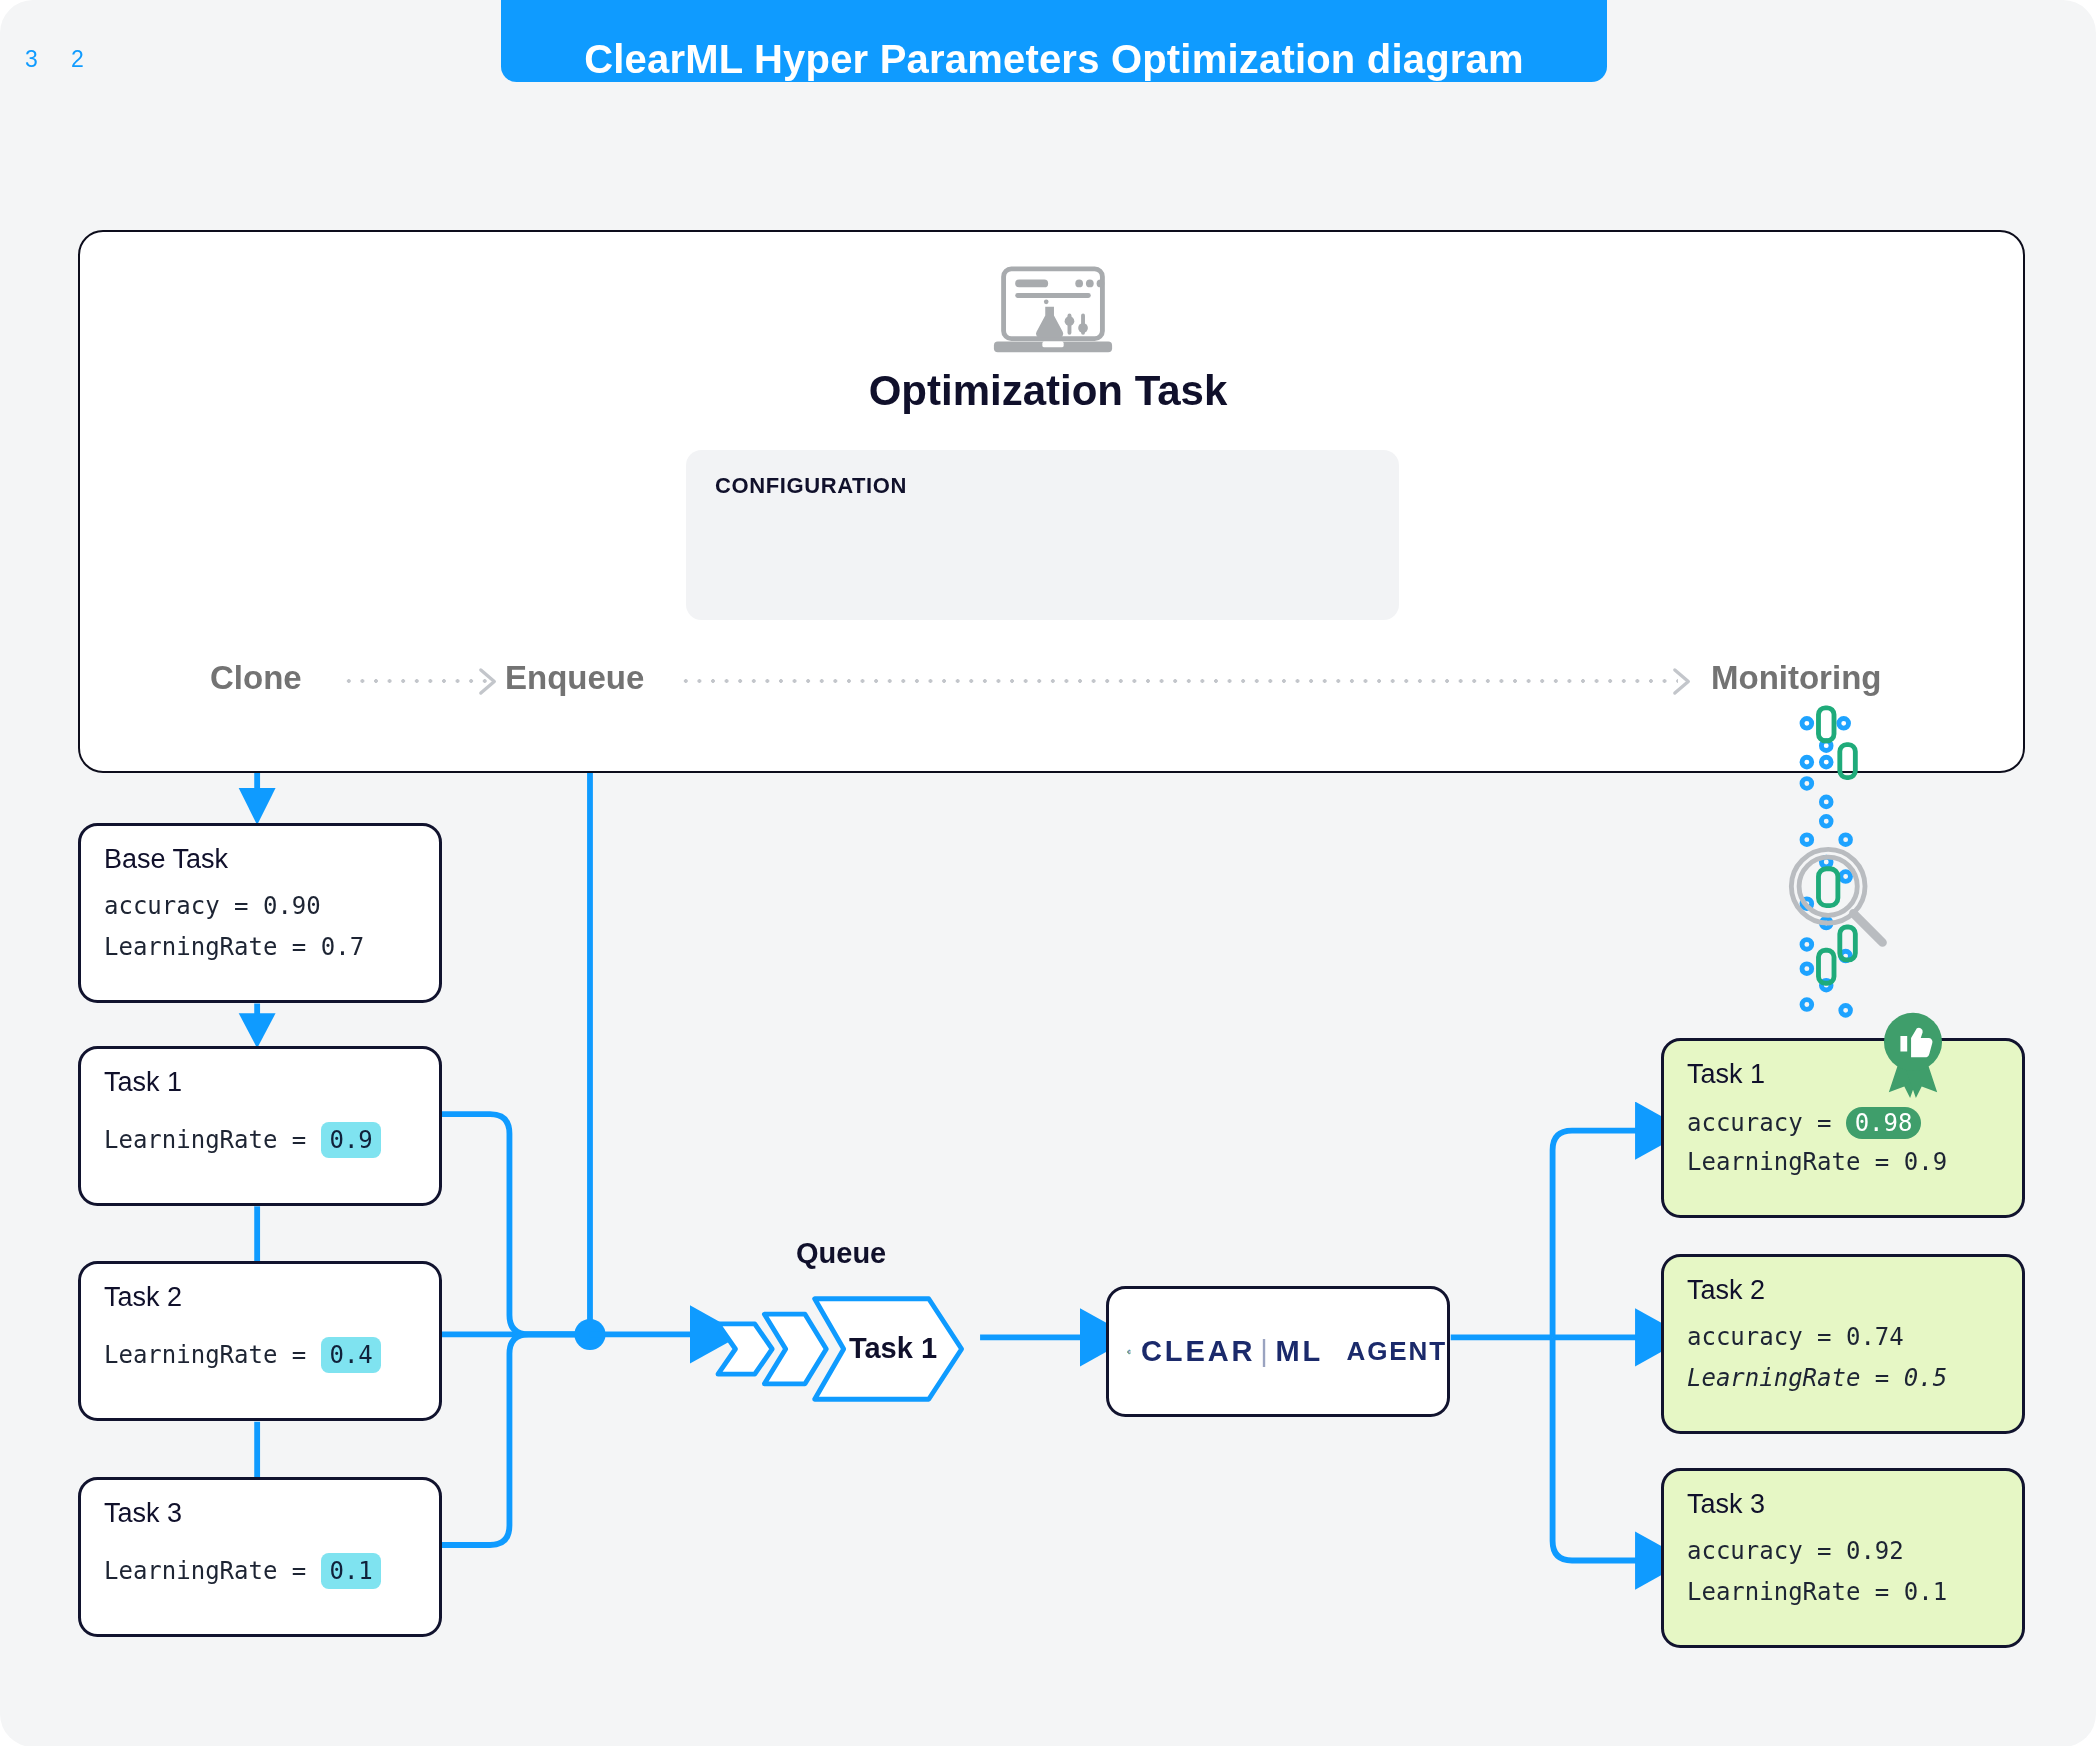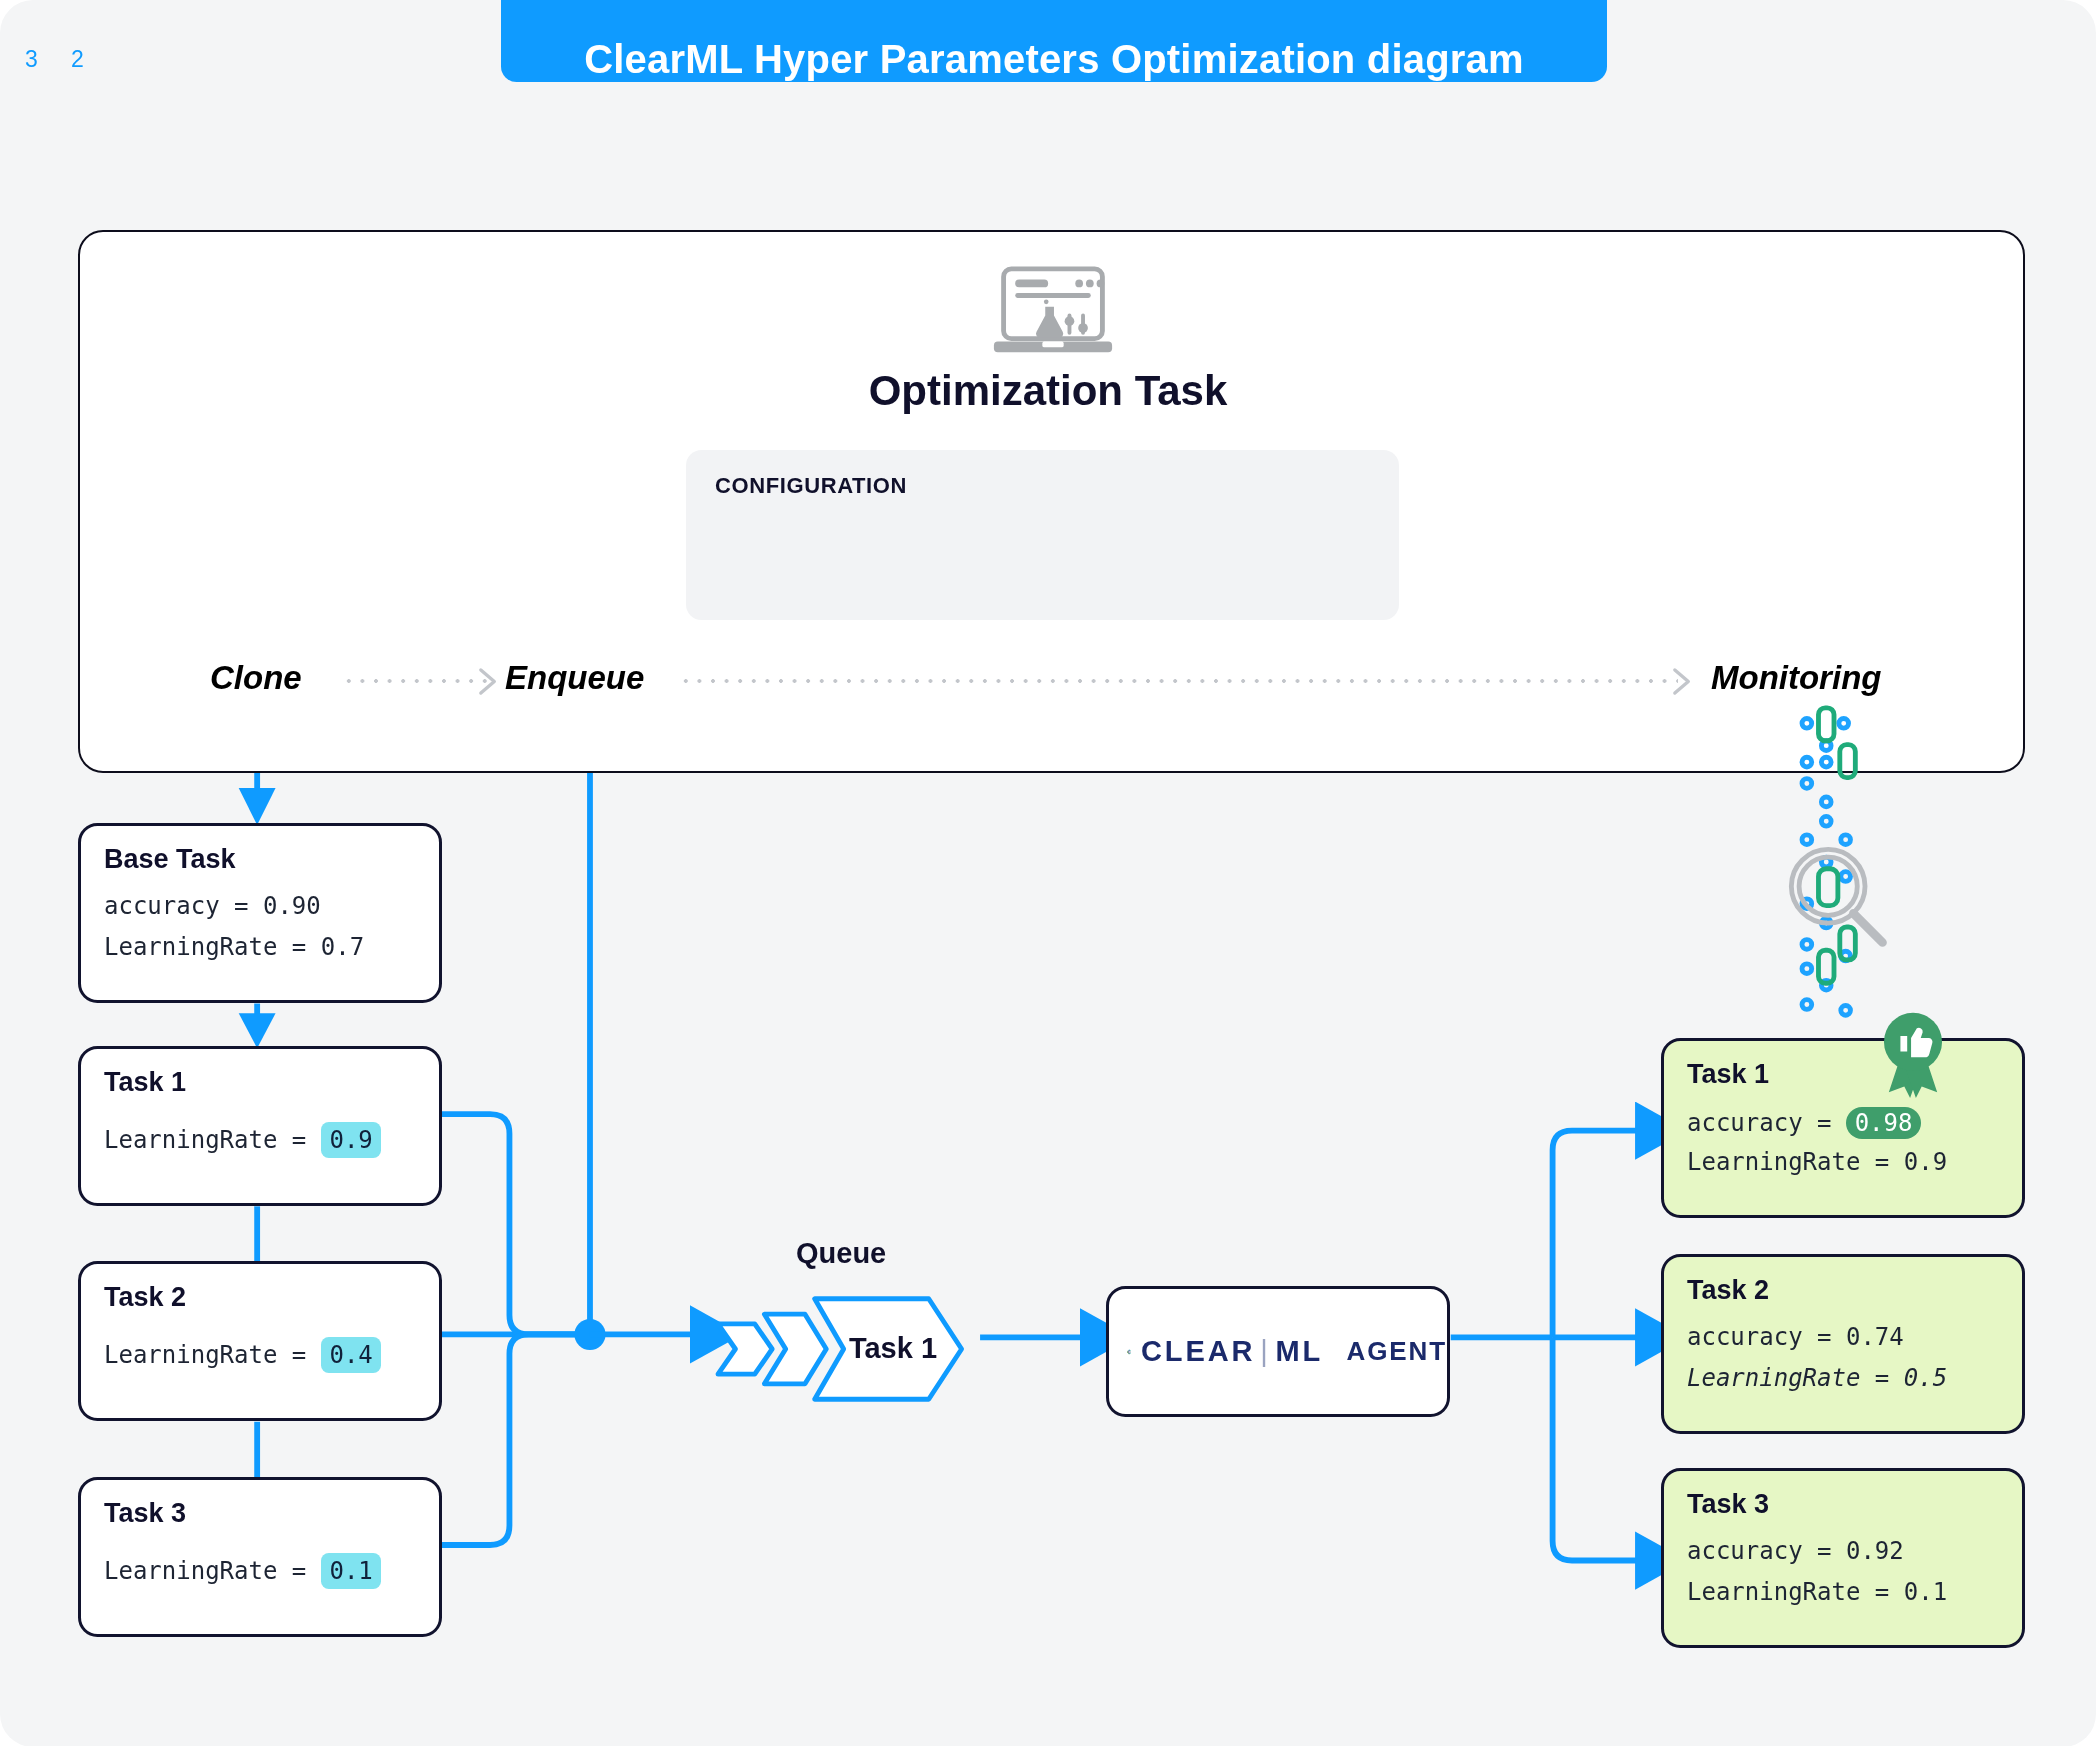--- a/index.html
+++ b/index.html
@@ -58,21 +58,21 @@
     position:absolute;left:29px;top:66px;
     font-family:"DejaVu Sans Mono", monospace;font-size:29px;color:#1d2433;
     display:flex;align-items:center;gap:0;white-space:pre;
   }
   .hl-cyan{
     background:#7fe3f0;border-radius:7.8px;padding:3.9px 8.7px;color:#10213a;
   }
 
   
   .stage-label{
-    position:absolute;font-size:33px;font-weight:700;color:#000000;z-index:12;white-space:nowrap;font-style:italic;
+    position:absolute;font-size:33px;font-weight:700;color:#737373;z-index:12;white-space:nowrap;
   }
   #label-clone{left:210px;top:659px;}
   #label-enqueue{left:505px;top:659px;}
   #label-monitoring{left:1711px;top:659px;}
 
   
   .dotted-conn{
     position:absolute;top:679px;height:3.9px;z-index:12;
     background-image:radial-gradient(circle, #c3c6cb 1.8px, transparent 2.1px);
     background-size:13.6px 3.9px;background-repeat:repeat-x;
@@ -88,21 +88,21 @@
 
   
   .card{
     position:absolute;border:3.9px solid #11132e;border-radius:19.4px;
     box-sizing:border-box;z-index:16;
   }
   .card.white{background:#ffffff;}
   .card.green{background:#e6f7c5;}
   .card-title{
     position:absolute;left:23px;top:17.5px;
-    font-size:27px;font-weight:700;color:#10102b;white-space:nowrap;
+    font-size:27px;font-weight:400;color:#10102b;white-space:nowrap;
   }
   .card-line{
     position:absolute;left:23px;
     font-family:"DejaVu Sans Mono", monospace;font-size:24px;color:#1d2433;
     white-space:pre;display:flex;align-items:center;
   }
   .hl-green{
     background:#3f9e6b;color:#ffffff;border-radius:16px;padding:1.9px 8.7px;
   }
 

